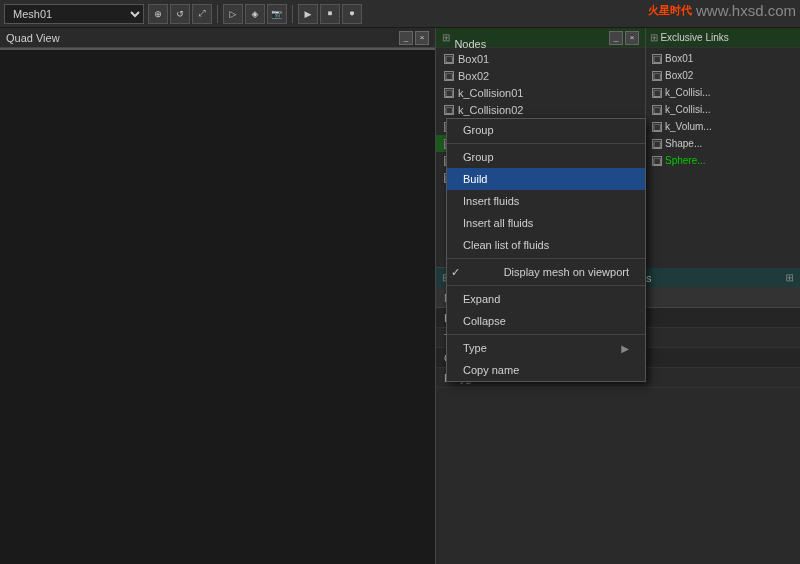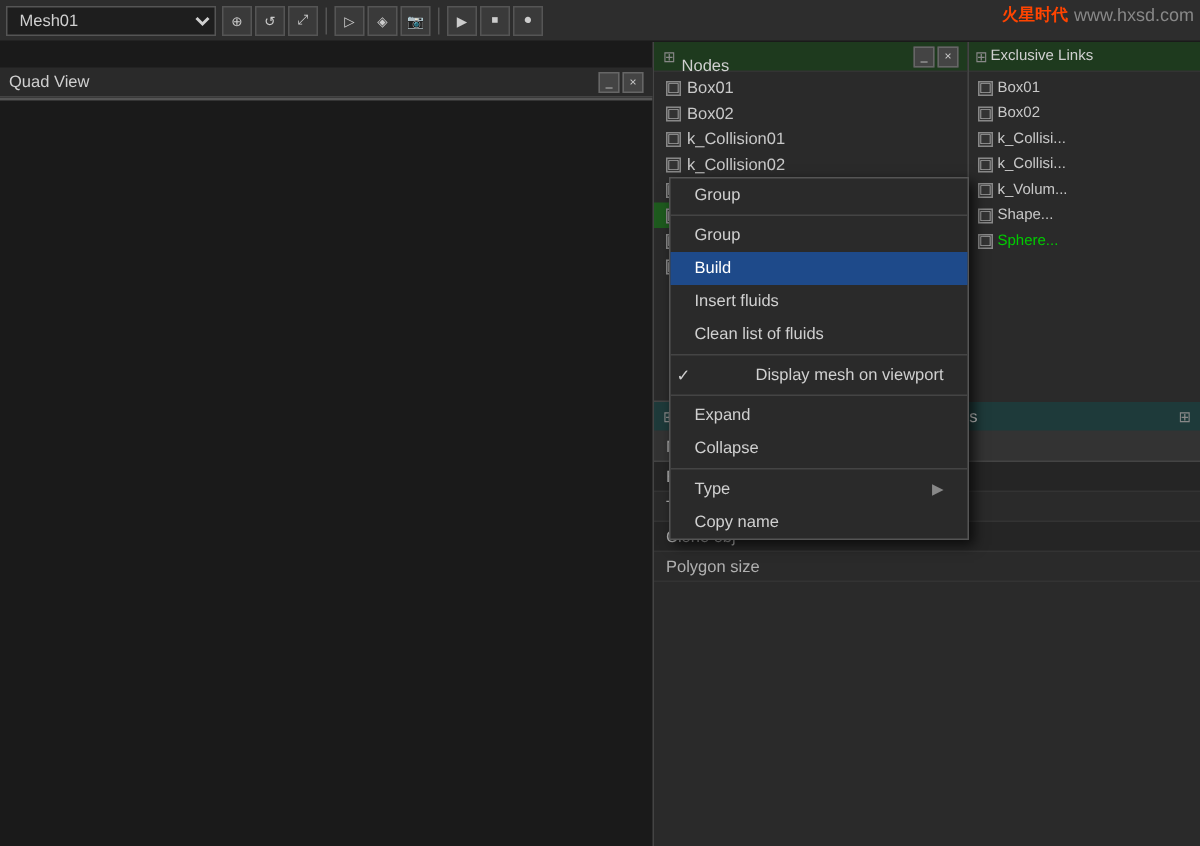--- a/index.html
+++ b/index.html
@@ -59,21 +59,21 @@
       align-items: center;
       gap: 4px;
     }
     .watermark-text {
       color: #ff4400;
       font-size: 11px;
       font-weight: bold;
     }
     .watermark-sub {
       color: #888;
-      font-size: 12px;
+      font-size: 15px;
       text-align: center;
     }
 
     
     .main-layout {
       display: flex;
       width: 800px;
       height: 536px;
     }
 
@@ -88,21 +88,20 @@
       flex-direction: column;
     }
     .panel-header {
       background: #2a2a2a;
       border-bottom: 1px solid #444;
       padding: 2px 6px;
       display: flex;
       align-items: center;
       justify-content: space-between;
       height: 20px;
-      margin-top: 17px;
     }
     .panel-title {
       color: #d0d0d0;
       font-size: 11px;
     }
     .panel-controls {
       display: flex;
       gap: 2px;
     }
     .panel-btn {
@@ -534,20 +533,23 @@
   <div class="ctx-item">
     <span>Group</span>
   </div>
   <div class="ctx-item highlighted">
     <span>Build</span>
   </div>
   <div class="ctx-item">
     <span>Insert fluids</span>
   </div>
   <div class="ctx-item">
+    <span>Insert all fluids</span>
+  </div>
+  <div class="ctx-item">
     <span>Clean list of fluids</span>
   </div>
   <div class="ctx-separator"></div>
   <div class="ctx-item checked">
     <span>Display mesh on viewport</span>
   </div>
   <div class="ctx-separator"></div>
   <div class="ctx-item">
     <span>Expand</span>
   </div>

